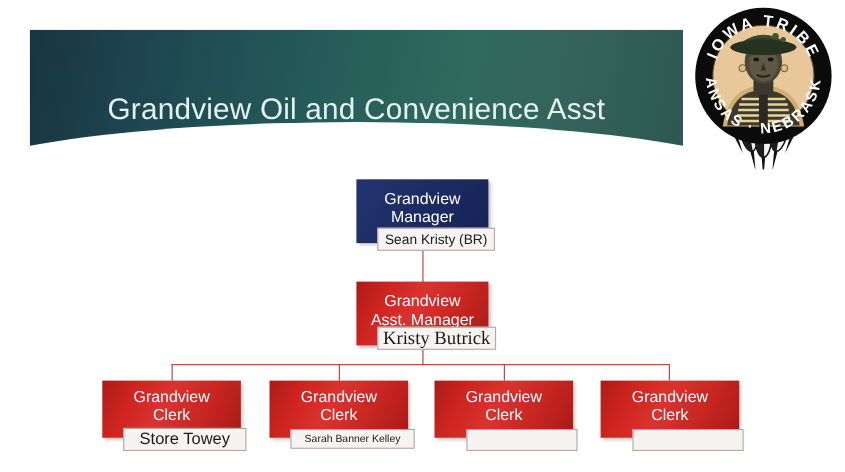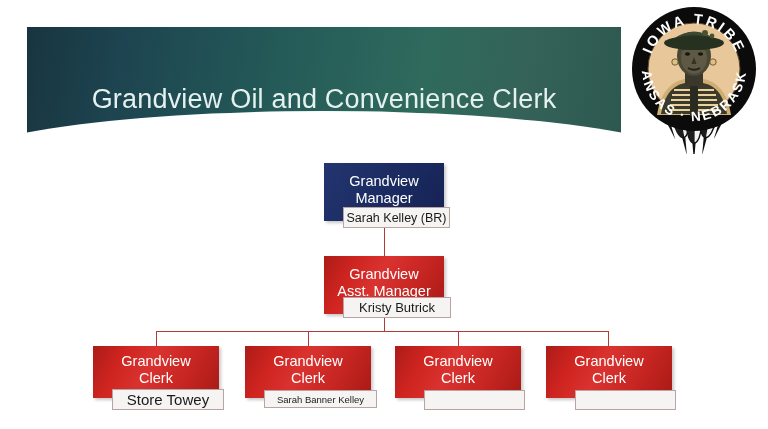--- a/index.html
+++ b/index.html
@@ -138,21 +138,21 @@
   .conn-h { height: 1px; }
 </style>
 </head>
 <body>
 
 <div class="slide">
 
   <div class="banner-wrap">
     <div class="banner-body"></div>
     <div class="banner-curve"></div>
-    <div class="banner-title">Grandview Oil and Convenience Clerk</div>
+    <div class="banner-title">Grandview Oil and Convenience Asst</div>
   </div>
 
   <div class="logo">
     <svg width="134" height="152" viewBox="0 0 134 152" xmlns="http://www.w3.org/2000/svg">
       <defs>
         <path id="arcTop" d="M 22,67 A 45,45 0 0 1 112,67" fill="none"></path>
         <path id="arcBot" d="M 15,67 A 52,52 0 0 0 119,67" fill="none"></path>
       </defs>
 
       <g>
@@ -249,28 +249,28 @@
     <div class="connector conn-v" style="left:156px; top:331px; height:15px;"></div>
     <div class="connector conn-v" style="left:308px; top:331px; height:15px;"></div>
     <div class="connector conn-v" style="left:458px; top:331px; height:15px;"></div>
     <div class="connector conn-v" style="left:608px; top:331px; height:15px;"></div>
 
     <div class="node node-navy" style="left:324px; top:163px; width:120px; height:58px;">
       <span class="node-label">Grandview
 Manager</span>
     </div>
     <div class="name-tag" style="left:343px; top:207px; width:107px; height:21px; font-size:12.5px;">
-      <span>Sarah Kelley (BR)</span>
+      <span>Sean Kristy (BR)</span>
     </div>
 
     <div class="node node-red" style="left:324px; top:256px; width:120px; height:58px;">
       <span class="node-label">Grandview
 Asst. Manager</span>
     </div>
-    <div class="name-tag" style="left:343px; top:297px; width:108px; height:21px; font-size:13px;">
+    <div class="name-tag" style="left:343px; top:297px; width:108px; height:21px; font-size:17px;font-family:Liberation Serif, serif;">
       <span>Kristy Butrick</span>
     </div>
 
     <div class="node node-red" style="left:93px; top:346px; width:126px; height:52px;">
       <span class="node-label">Grandview
 Clerk</span>
     </div>
     <div class="name-tag" style="left:112px; top:389px; width:112px; height:21px; font-size:15px;">
       <span>Store Towey</span>
     </div>

